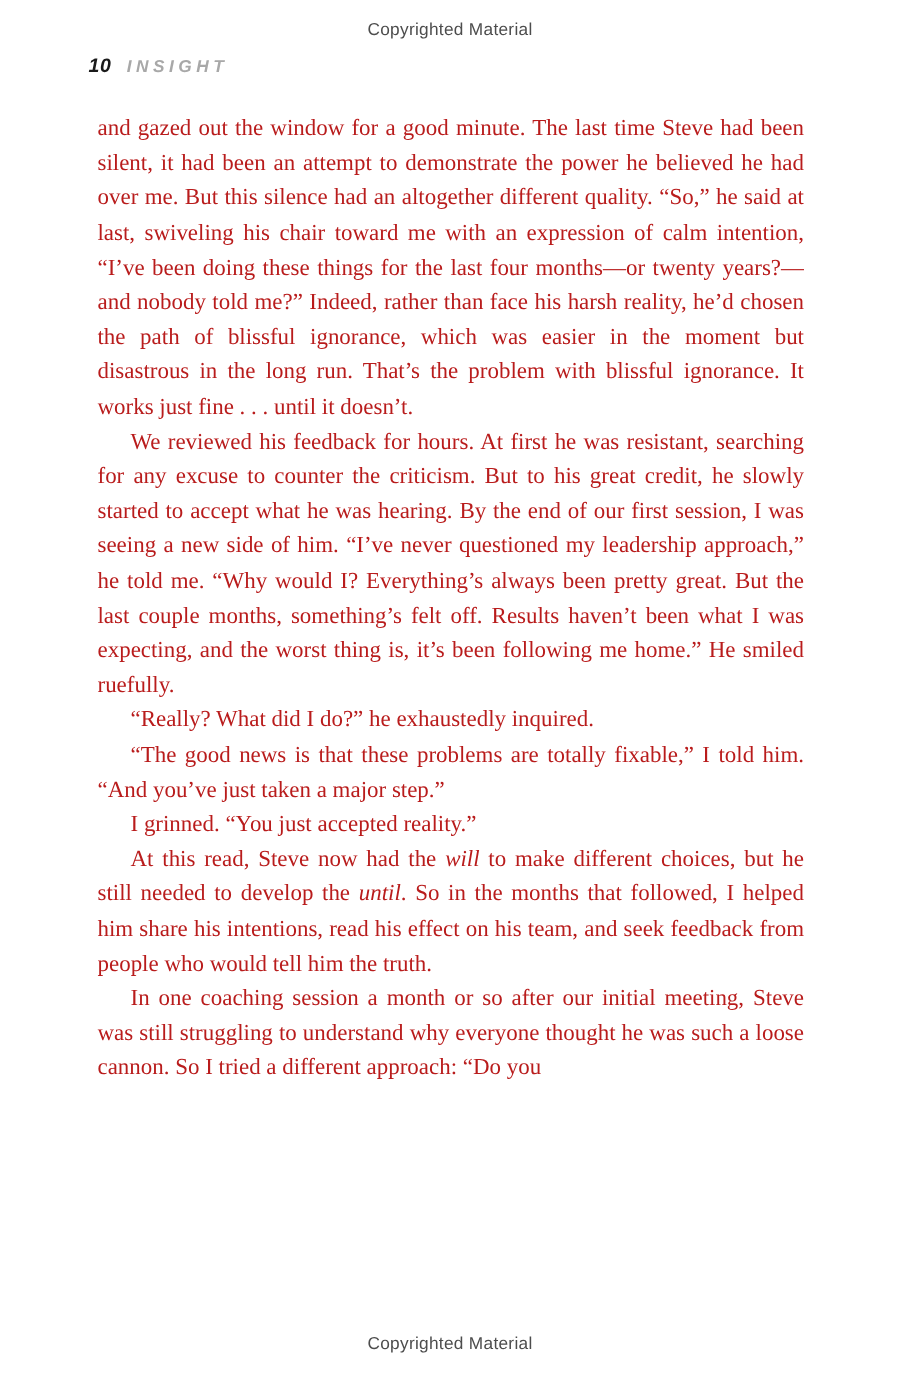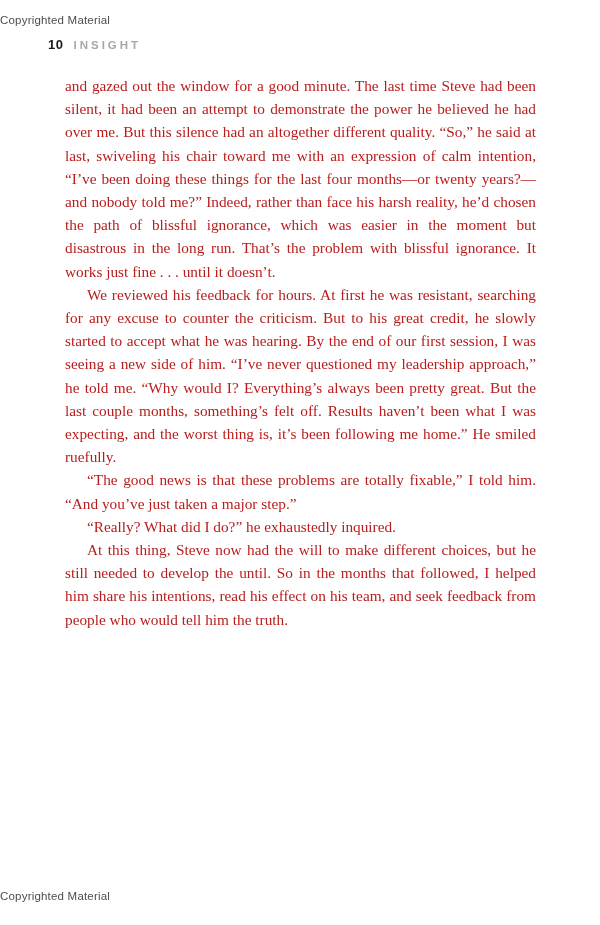--- a/index.html
+++ b/index.html
@@ -12,34 +12,35 @@
     width: 600px;
     height: 925px;
     background: #ffffff;
     overflow: hidden;
     font-family: "Liberation Serif", serif;
   }
   .copyright {
     position: absolute;
     left: 0;
     right: 0;
-    text-align: left;
+    text-align: center;
     font-family: "Liberation Sans", sans-serif;
     font-size: 11.5px;
     color: #4d4d4d;
     letter-spacing: 0.2px;
   }
   .copyright.top { top: 14px; }
   .copyright.bottom { top: 890px; }
   .running-head {
     position: absolute;
     top: 35px;
-    left: 48px;
+    left: 59px;
     font-family: "Liberation Sans", sans-serif;
     white-space: nowrap;
+    font-style: italic;
   }
   .page-num {
     font-weight: bold;
     font-size: 13px;
     color: #1a1a1a;
     letter-spacing: 0.5px;
   }
   .book-title {
     font-size: 11.5px;
     font-weight: bold;
@@ -60,37 +61,40 @@
     color: #b91c1c;
   }
   .para {
     margin: 0;
     padding: 0;
   }
   .para.indent {
     text-indent: 22px;
   }
   .italic {
+    font-style: italic;
     margin-top: 43px;
   }
 </style>
 </head>
 <body>
 
 <div class="page">
 
   <div class="copyright top">Copyrighted Material</div>
 
   <div class="running-head">
     <span class="page-num">10</span><span class="book-title">INSIGHT</span>
   </div>
 
   <div class="body-text" id="body-text">
       <p class="para"><span>and gazed out the window for a good minute. The last time Steve had been silent, it had been an attempt to demonstrate the power he believed he had over me. But this silence had an altogether different quality. “So,” he said at last, swiveling his chair toward me with an expression of calm intention, “I’ve been doing these things for the last four months—or twenty years?—and nobody told me?” Indeed, rather than face his harsh reality, he’d chosen the path of blissful ignorance, which was easier in the moment but disastrous in the long run. That’s the problem with blissful ignorance. It works just fine . . . until it doesn’t.</span></p>
       <p class="para indent"><span>We reviewed his feedback for hours. At first he was resistant, searching for any excuse to counter the criticism. But to his great credit, he slowly started to accept what he was hearing. By the end of our first session, I was seeing a new side of him. “I’ve never questioned my leadership approach,” he told me. “Why would I? Everything’s always been pretty great. But the last couple months, something’s felt off. Results haven’t been what I was expecting, and the worst thing is, it’s been following me home.” He smiled ruefully.</span></p>
+      <p class="para indent"><span>“Really? What did I do?” he exhaustedly inquired.</span></p>
       <p class="para indent"><span>“The good news is that these problems are totally fixable,” I told him. “And you’ve just taken a major step.”</span></p>
-      <p class="para indent"><span>“Really? What did I do?” he exhaustedly inquired.</span></p>
-      <p class="para indent"><span>At this thing, Steve now had the </span><span class="italic">will</span><span> to make different choices, but he still needed to develop the </span><span class="italic">until</span><span>. So in the months that followed, I helped him share his intentions, read his effect on his team, and seek feedback from people who would tell him the truth.</span></p>
+      <p class="para indent"><span>I grinned. “You just accepted reality.”</span></p>
+      <p class="para indent"><span>At this read, Steve now had the </span><span class="italic">will</span><span> to make different choices, but he still needed to develop the </span><span class="italic">until</span><span>. So in the months that followed, I helped him share his intentions, read his effect on his team, and seek feedback from people who would tell him the truth.</span></p>
+      <p class="para indent"><span>In one coaching session a month or so after our initial meeting, Steve was still struggling to understand why everyone thought he was such a loose cannon. So I tried a different approach: “Do you</span></p>
     </div>
 
   <div class="copyright bottom">Copyrighted Material</div>
 
 </div>
 
 </body></html>

